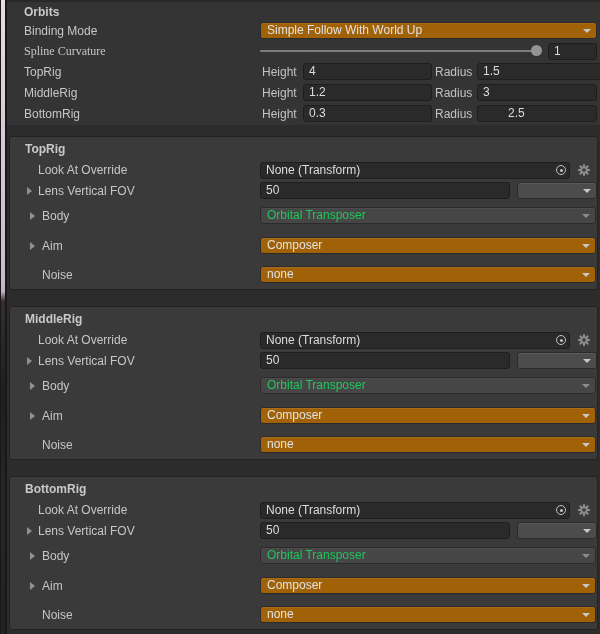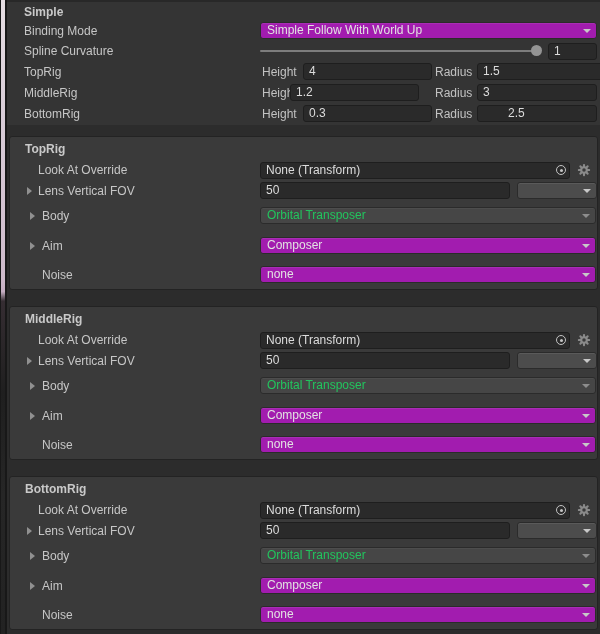--- a/index.html
+++ b/index.html
@@ -20,21 +20,21 @@
           background:#3a3a3a;border:1px solid #232323;border-radius:3px;}
 
   .lbl{position:absolute;height:16px;line-height:16px;font-size:12px;color:#c6c6c6;white-space:nowrap;}
   .hdr{font-weight:bold;color:#c9c9c9;}
   .sub{color:#c2c2c2;}
 
   .fld{position:absolute;height:17px;box-sizing:border-box;background:#2a2a2a;
        border:1px solid #1e1e1e;border-radius:3px;color:#dcdcdc;font-size:12px;
        line-height:15px;padding:0 5px;white-space:nowrap;overflow:hidden;}
 
-  .dd{position:absolute;height:17px;box-sizing:border-box;background:#a21caf;
+  .dd{position:absolute;height:17px;box-sizing:border-box;background:#a16207;
       border:1px solid #2b2b2b;border-radius:3px;color:#e2e2e2;font-size:12px;
       line-height:15px;padding:0 16px 0 6px;white-space:nowrap;overflow:hidden;
       box-shadow:inset 0 1px 0 rgba(255,255,255,0.08);}
   .chev{position:absolute;right:5px;top:6px;width:0;height:0;
         border-left:4px solid transparent;border-right:4px solid transparent;
         border-top:4px solid #c8c8c8;}
   .dd.disabled{background:#464646;color:#22c55e;box-shadow:inset 0 1px 0 rgba(255,255,255,0.04);}
   .dd.disabled .chev{border-top-color:#8d8d8d;}
   .dd.empty{background:#4c4c4c;}
 
@@ -54,42 +54,42 @@
 </head>
 <body>
 
 <div class="stage">
   <div class="rail">
     <div class="rail-strip"></div>
   </div>
   <div class="topline"></div>
   <div class="topsec"></div>
 
-  <div class="lbl hdr" style="left:24px;top:4px;">Simple</div>
+  <div class="lbl hdr" style="left:24px;top:4px;">Orbits</div>
 
   <div class="lbl" style="left:24px;top:23px;">Binding Mode</div>
   <div class="dd" style="left:260px;top:22px;width:337px;">
     <span>Simple Follow With World Up</span>
     <span class="chev"></span>
   </div>
 
-  <div class="lbl" style="left:24px;top:43px;">Spline Curvature</div>
+  <div class="lbl" style="left:24px;top:43px;font-family:Liberation Serif, serif;">Spline Curvature</div>
   <div class="slider-track" style="left:260px;top:50px;width:277px;"></div>
   <div class="slider-handle" style="left:531px;top:45px;"></div>
   <div class="fld" style="left:548px;top:43px;width:49px;">1</div>
 
   <div class="lbl" style="left:24px;top:64px;">TopRig</div>
   <div class="lbl sub" style="left:262px;top:64px;">Height</div>
   <div class="fld" style="left:303px;top:63px;width:129px;">4</div>
   <div class="lbl sub" style="left:435px;top:64px;">Radius</div>
   <div class="fld" style="left:477px;top:63px;width:145px;">1.5</div>
 
   <div class="lbl" style="left:24px;top:85px;">MiddleRig</div>
   <div class="lbl sub" style="left:262px;top:85px;">Height</div>
-  <div class="fld" style="left:290px;top:84px;width:129px;">1.2</div>
+  <div class="fld" style="left:303px;top:84px;width:129px;">1.2</div>
   <div class="lbl sub" style="left:435px;top:85px;">Radius</div>
   <div class="fld" style="left:477px;top:84px;width:120px;">3</div>
 
   <div class="lbl" style="left:24px;top:106px;">BottomRig</div>
   <div class="lbl sub" style="left:262px;top:106px;">Height</div>
   <div class="fld" style="left:303px;top:105px;width:129px;">0.3</div>
   <div class="lbl sub" style="left:435px;top:106px;">Radius</div>
   <div class="fld" style="left:477px;top:105px;width:120px;padding-left:30px;">2.5</div>
 
   <div class="rigbox" style="top:136px;">

